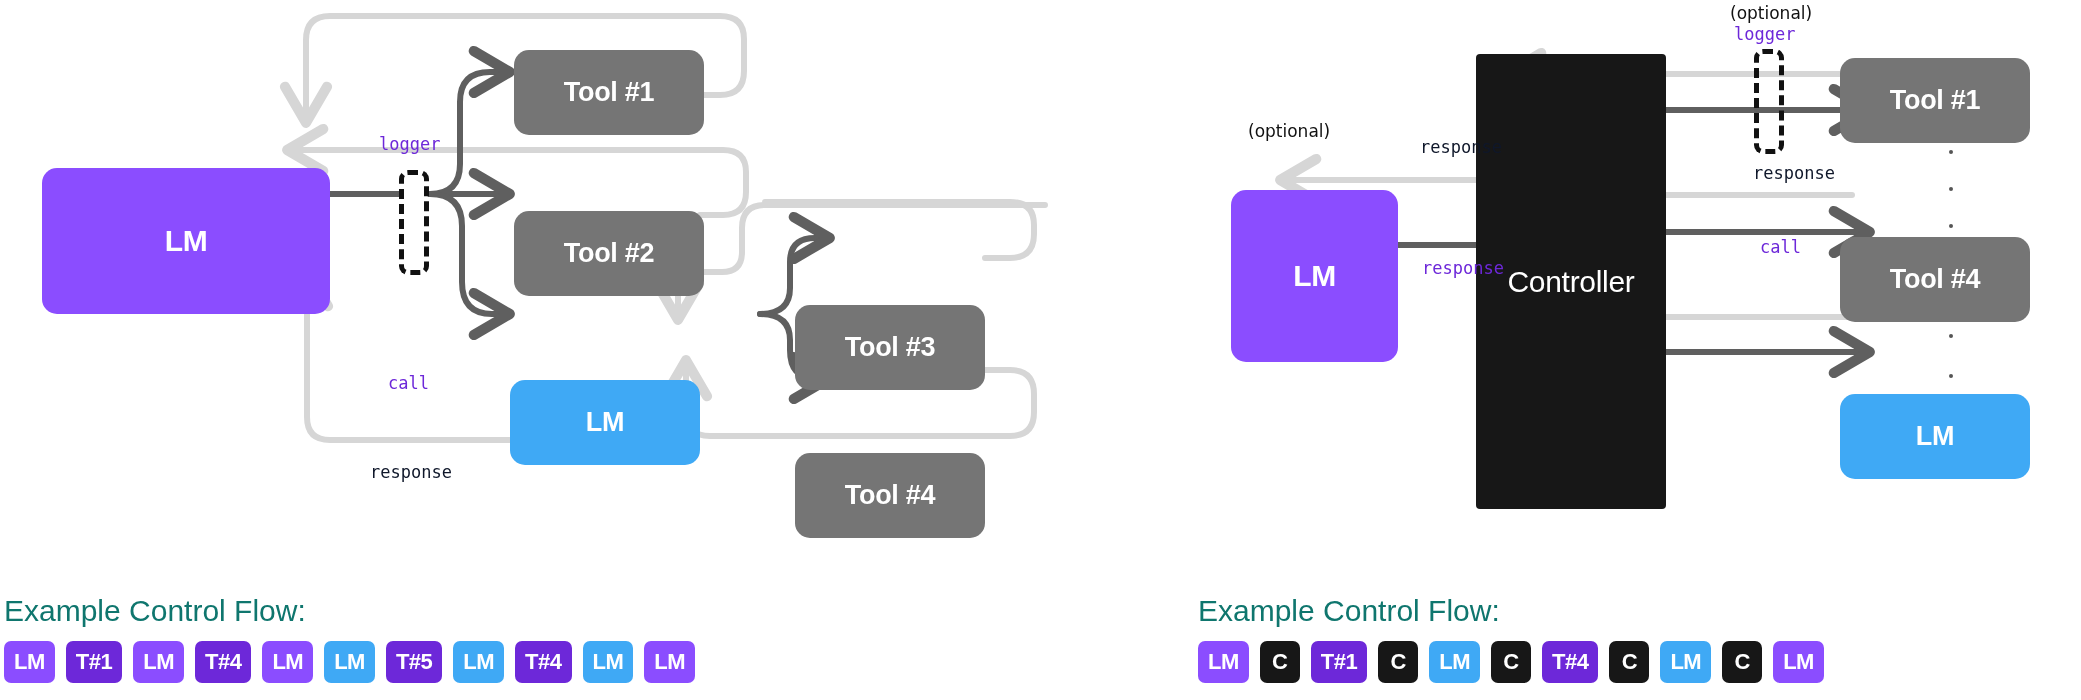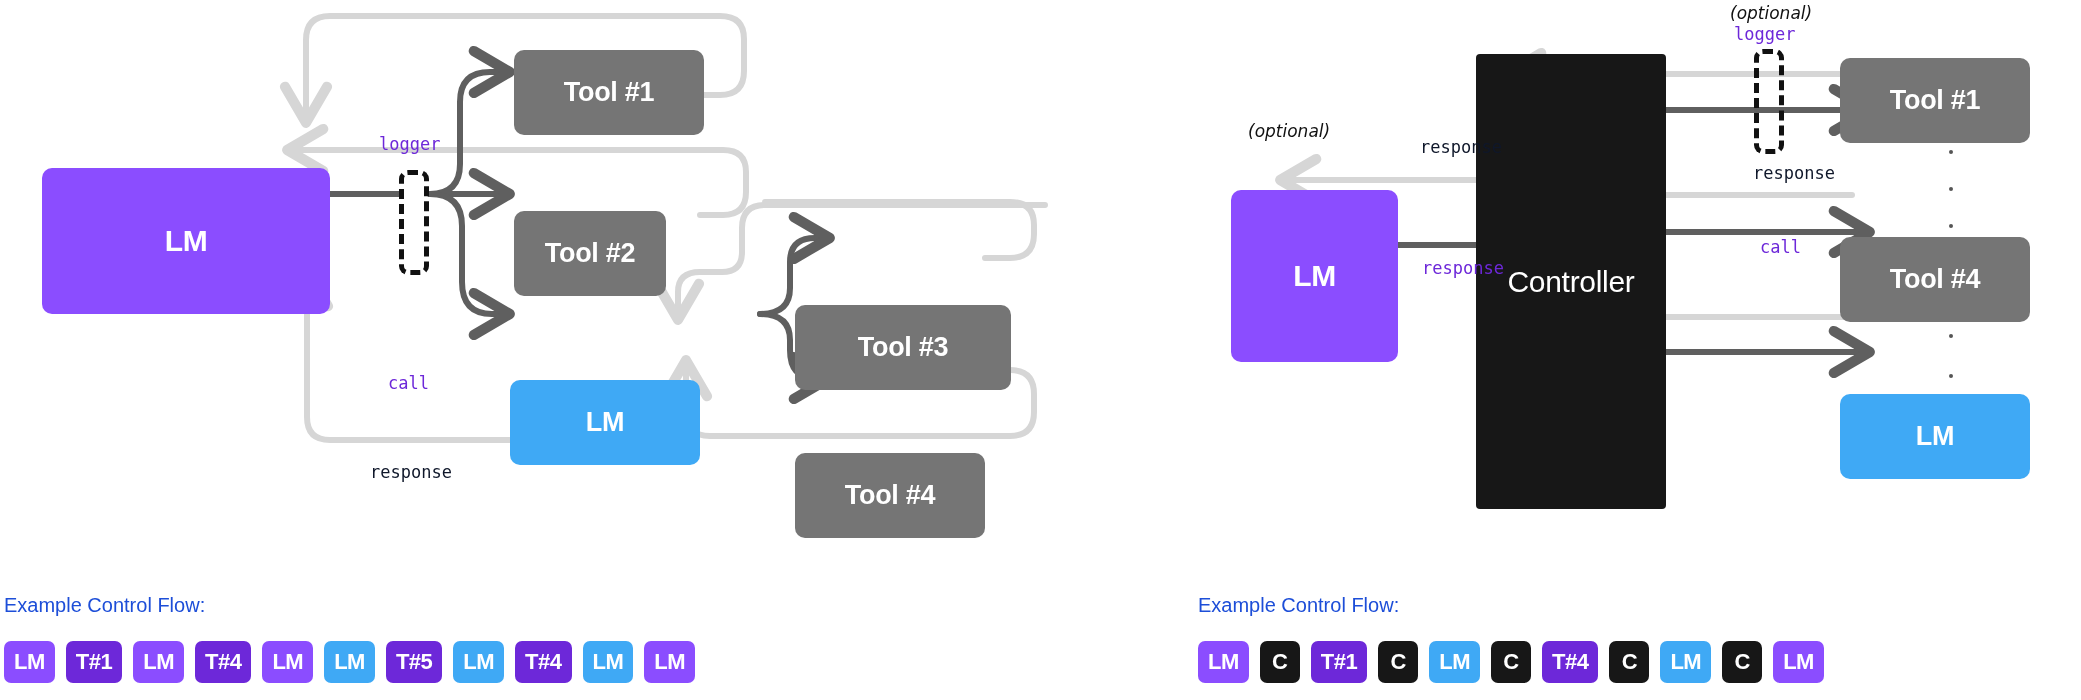--- a/index.html
+++ b/index.html
@@ -12,21 +12,21 @@
     position: relative;
     width: 2081px;
     height: 700px;
     background: #ffffff;
     overflow: hidden;
   }
 
   
   .node {
     position: absolute;
-    border-radius: 10px;
+    border-radius: 15px;
     display: flex;
     align-items: center;
     justify-content: center;
     color: #ffffff;
     font-family: "Liberation Sans", sans-serif;
     font-weight: bold;
     letter-spacing: -0.3px;
     user-select: none;
   }
   .node.purple { background: #8B4DFF; }
@@ -43,21 +43,20 @@
     white-space: nowrap;
     user-select: none;
   }
   .mono-label.light { color: #0f172a; }
 
   
   .optional-label {
     position: absolute;
     font-family: "DejaVu Sans", sans-serif;
     font-size: 17px;
-    font-style: italic;
     color: #111111;
     white-space: nowrap;
     user-select: none;
   }
 
   
   .wire-layer {
     position: absolute;
     left: 0; top: 0;
     width: 2081px;
@@ -86,22 +85,22 @@
     display: block;
     width: 4px; height: 4px;
     border-radius: 50%;
     background: #555555;
   }
 
   
   .legend-title {
     position: absolute;
     font-family: "Liberation Sans", sans-serif;
-    font-size: 20px;
-    color: #1d4ed8;
+    font-size: 30px;
+    color: #0f766e;
     white-space: nowrap;
     user-select: none;
   }
   .chip-row {
     position: absolute;
     display: flex;
     align-items: center;
     gap: 11px;
   }
   .chip {
@@ -227,29 +226,29 @@
   </svg>
 
   <div class="node purple" style="left:42px; top:168px; width:288px; height:146px; font-size:30px;">
     <span>LM</span>
   </div>
 
   <div class="node gray" style="left:514px; top:50px; width:190px; height:85px; font-size:27px;">
     <span>Tool #1</span>
   </div>
 
-  <div class="node gray" style="left:514px; top:211px; width:152px; height:85px; font-size:27px;">
+  <div class="node gray" style="left:514px; top:211px; width:190px; height:85px; font-size:27px;">
     <span>Tool #2</span>
   </div>
 
   <div class="node blue" style="left:510px; top:380px; width:190px; height:85px; font-size:27px;">
     <span>LM</span>
   </div>
 
-  <div class="node gray" style="left:795px; top:305px; width:216px; height:85px; font-size:27px;">
+  <div class="node gray" style="left:795px; top:305px; width:190px; height:85px; font-size:27px;">
     <span>Tool #3</span>
   </div>
 
   <div class="node gray" style="left:795px; top:453px; width:190px; height:85px; font-size:27px;">
     <span>Tool #4</span>
   </div>
 
   <div class="logger-box" style="left:399px; top:170px; width:30px; height:105px;"></div>
 
   <div class="mono-label" style="left:379px; top:134px;">logger</div>

